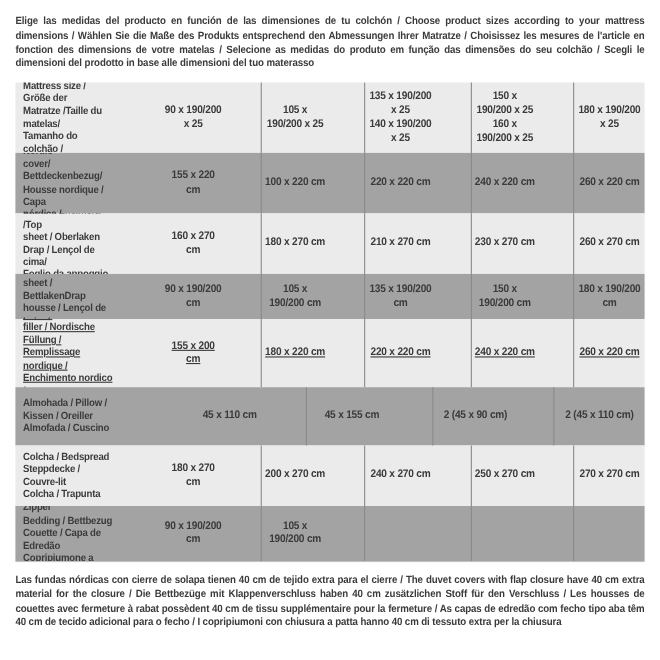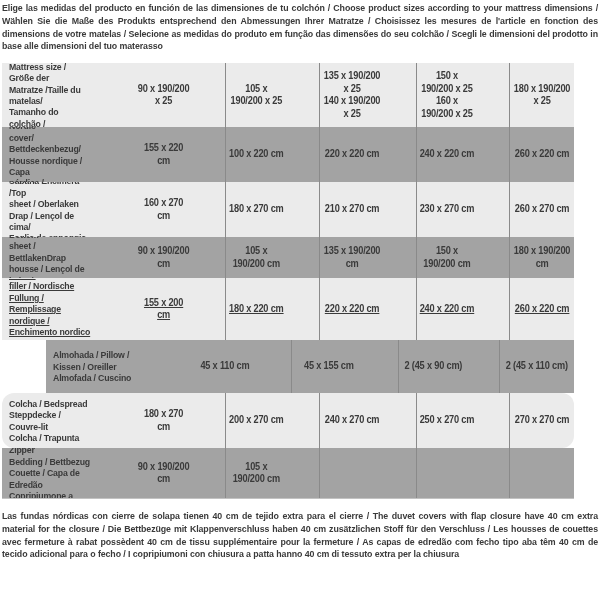--- a/index.html
+++ b/index.html
@@ -2,40 +2,40 @@
 <html><head>
 <meta charset="utf-8">
 <style>
   html,body{margin:0;padding:0;}
   body{
     width:600px;height:600px;background:#ffffff;
     font-family:"Liberation Sans", sans-serif;
     color:#3a3a3a;
     -webkit-font-smoothing:antialiased;
   }
-  .page{width:600px;height:600px;box-sizing:border-box;padding:2px;overflow:hidden;}
+  .page{width:600px;height:600px;box-sizing:border-box;padding:14px;overflow:hidden;}
 
   
   .condense{display:block;transform:scaleX(0.92);transform-origin:0 0;width:108.7%;}
   .condense-c{display:block;transform:scaleX(0.92);transform-origin:50% 50%;width:100%;}
 
   .intro, .footnote{
     font-size:9.6px;font-weight:700;line-height:1.33;
     text-align:justify;letter-spacing:-0.1px;color:#3a3a3a;
   }
   .intro{margin-bottom:10px;}
   .footnote{margin-top:11px;}
 
   .size-table{width:572px;border-bottom:1px solid #c2c2c2;}
   .t-row{display:flex;gap:32px;}
   .bg-alt{background:#ebebeb;}
   .bg-base{background:#a3a3a3;}
 
   .r0{height:64px;} .r1{height:55px;} .r2{height:55px;} .r3{height:41px;}
-  .r4{height:62px;text-decoration:underline;} .r5{height:53px;margin-left:44px;} .r6{height:55px;border-radius:12px;} .r7{height:50px;}
+  .r4{height:62px;text-decoration:underline;} .r5{height:53px;} .r6{height:55px;} .r7{height:50px;}
 
   .cell{box-sizing:border-box;display:flex;align-items:center;overflow:hidden;}
   .c0{width:136px;padding-left:7px;padding-right:3px;}
   .c1{width:83px;}
   .c2{width:86px;}
   .c3{width:91px;}
   .c4{width:85px;}
   .c5{width:91px;}
   .c2,.c3,.c4,.c5{border-left:1px solid #8a8a8a;}
 

